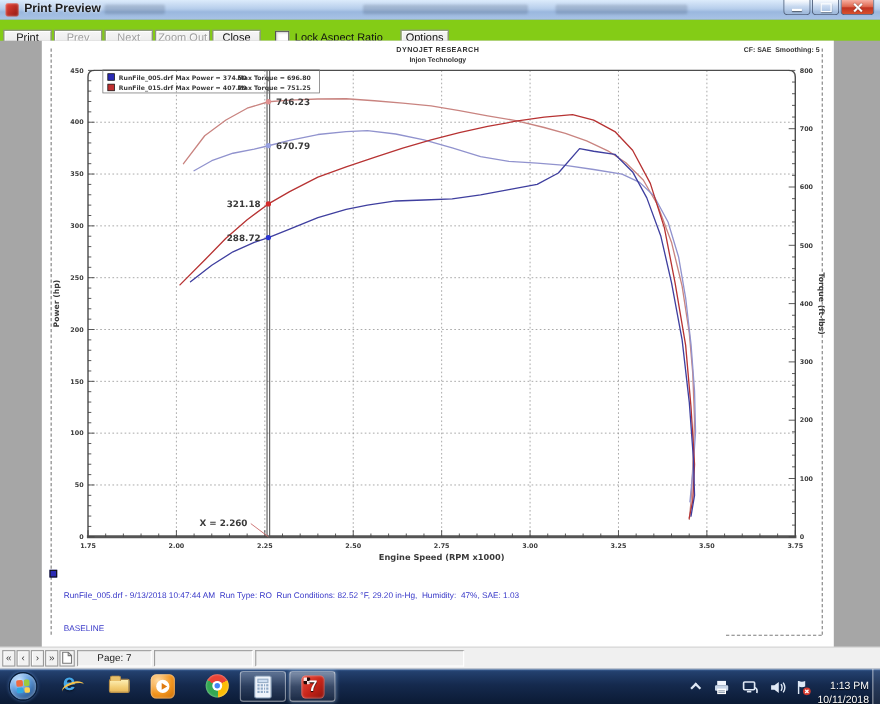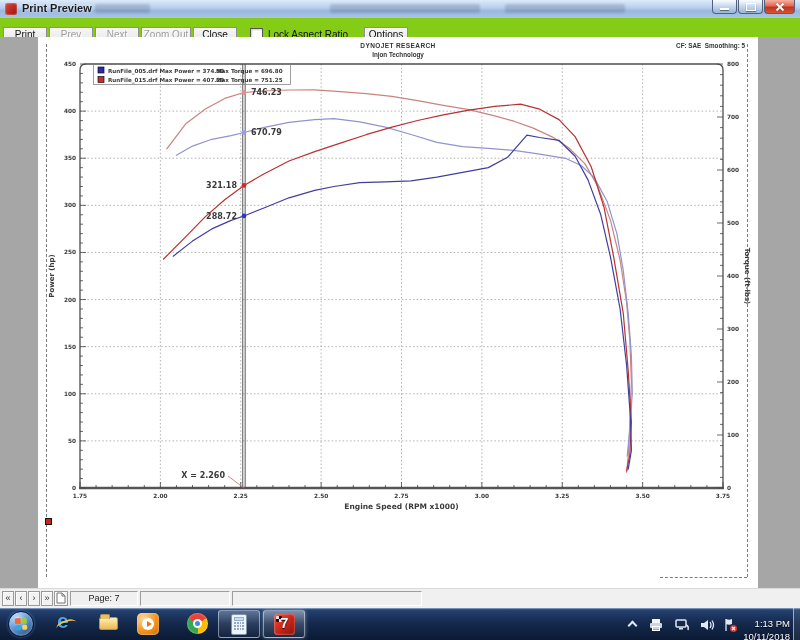--- a/index.html
+++ b/index.html
@@ -358,20 +358,28 @@
             <rect x="60" y="30" width="6" height="6" fill="#2a2ab4" stroke="#111" stroke-width="0.7"></rect>
             <text x="70" y="35.5" class="legendtext" fill="#1a1a8c">RunFile_005.drf Max Power = 374.50</text>
             <text x="178" y="35.5" class="legendtext" fill="#1a1a8c">Max Torque = 696.80</text>
             <rect x="60" y="39.5" width="6" height="6" fill="#c03030" stroke="#111" stroke-width="0.7"></rect>
             <text x="70" y="45" class="legendtext" fill="#9c1f1f">RunFile_015.drf Max Power = 407.29</text>
             <text x="178" y="45" class="legendtext" fill="#9c1f1f">Max Torque = 751.25</text>
           </svg>
 
         <div class="annotations">
           <div class="ann-group">
+            <span class="bullet" style="background:#2a2ab4;"></span>
+            <div class="ann-lines ann-blue">
+              <div>RunFile_005.drf - 9/13/2018 10:47:44 AM  Run Type: RO  Run Conditions: 82.52 °F, 29.20 in-Hg,  Humidity:  47%, SAE: 1.03</div>
+              <div>BASELINE</div>
+              <div>Max Power = 374.50  Max Torque = 696.80</div>
+            </div>
+          </div>
+          <div class="ann-group">
             <span class="bullet" style="background:#cc2222;"></span>
             <div class="ann-lines ann-red">
               
               
               
             </div>
           </div>
         </div>
       </div>
     </div>

